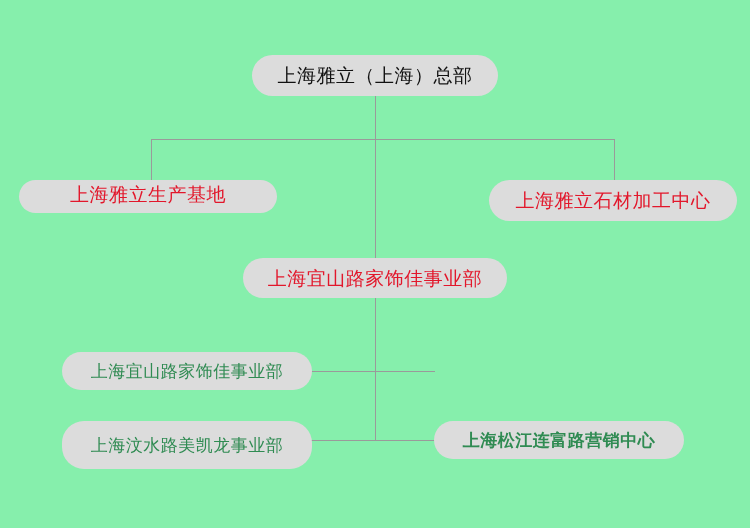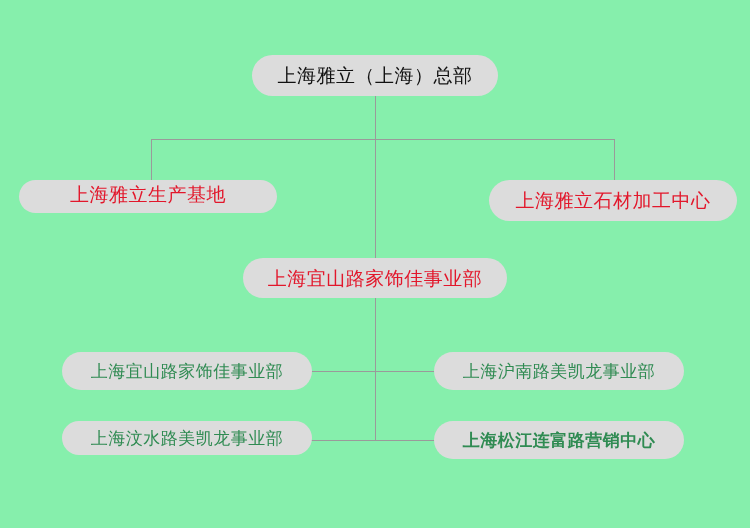--- a/index.html
+++ b/index.html
@@ -86,25 +86,22 @@
   </div>
 
   <div class="node node-red" style="left:243px; top:258px; width:264px; height:40px;">
     <span>上海宜山路家饰佳事业部</span>
   </div>
 
   <div class="node node-green" style="left:62px; top:352px; width:250px; height:38px;">
     <span>上海宜山路家饰佳事业部</span>
   </div>
 
-  <div class="node node-green" style="left:434px; top:352px; width:250px; height:38px;">
-    <span>上海沪南路美凯龙事业部</span>
-  </div>
 
-  <div class="node node-green" style="left:62px; top:421px; width:250px; height:34px;">
+  <div class="node node-green" style="left:62px; top:421px; width:250px; height:48px;">
     <span>上海汶水路美凯龙事业部</span>
   </div>
 
   <div class="node node-green" style="left:434px; top:421px; width:250px; height:38px;font-weight:bold;">
     <span>上海松江连富路营销中心</span>
   </div>
 
 </div>
 
 </body></html>

